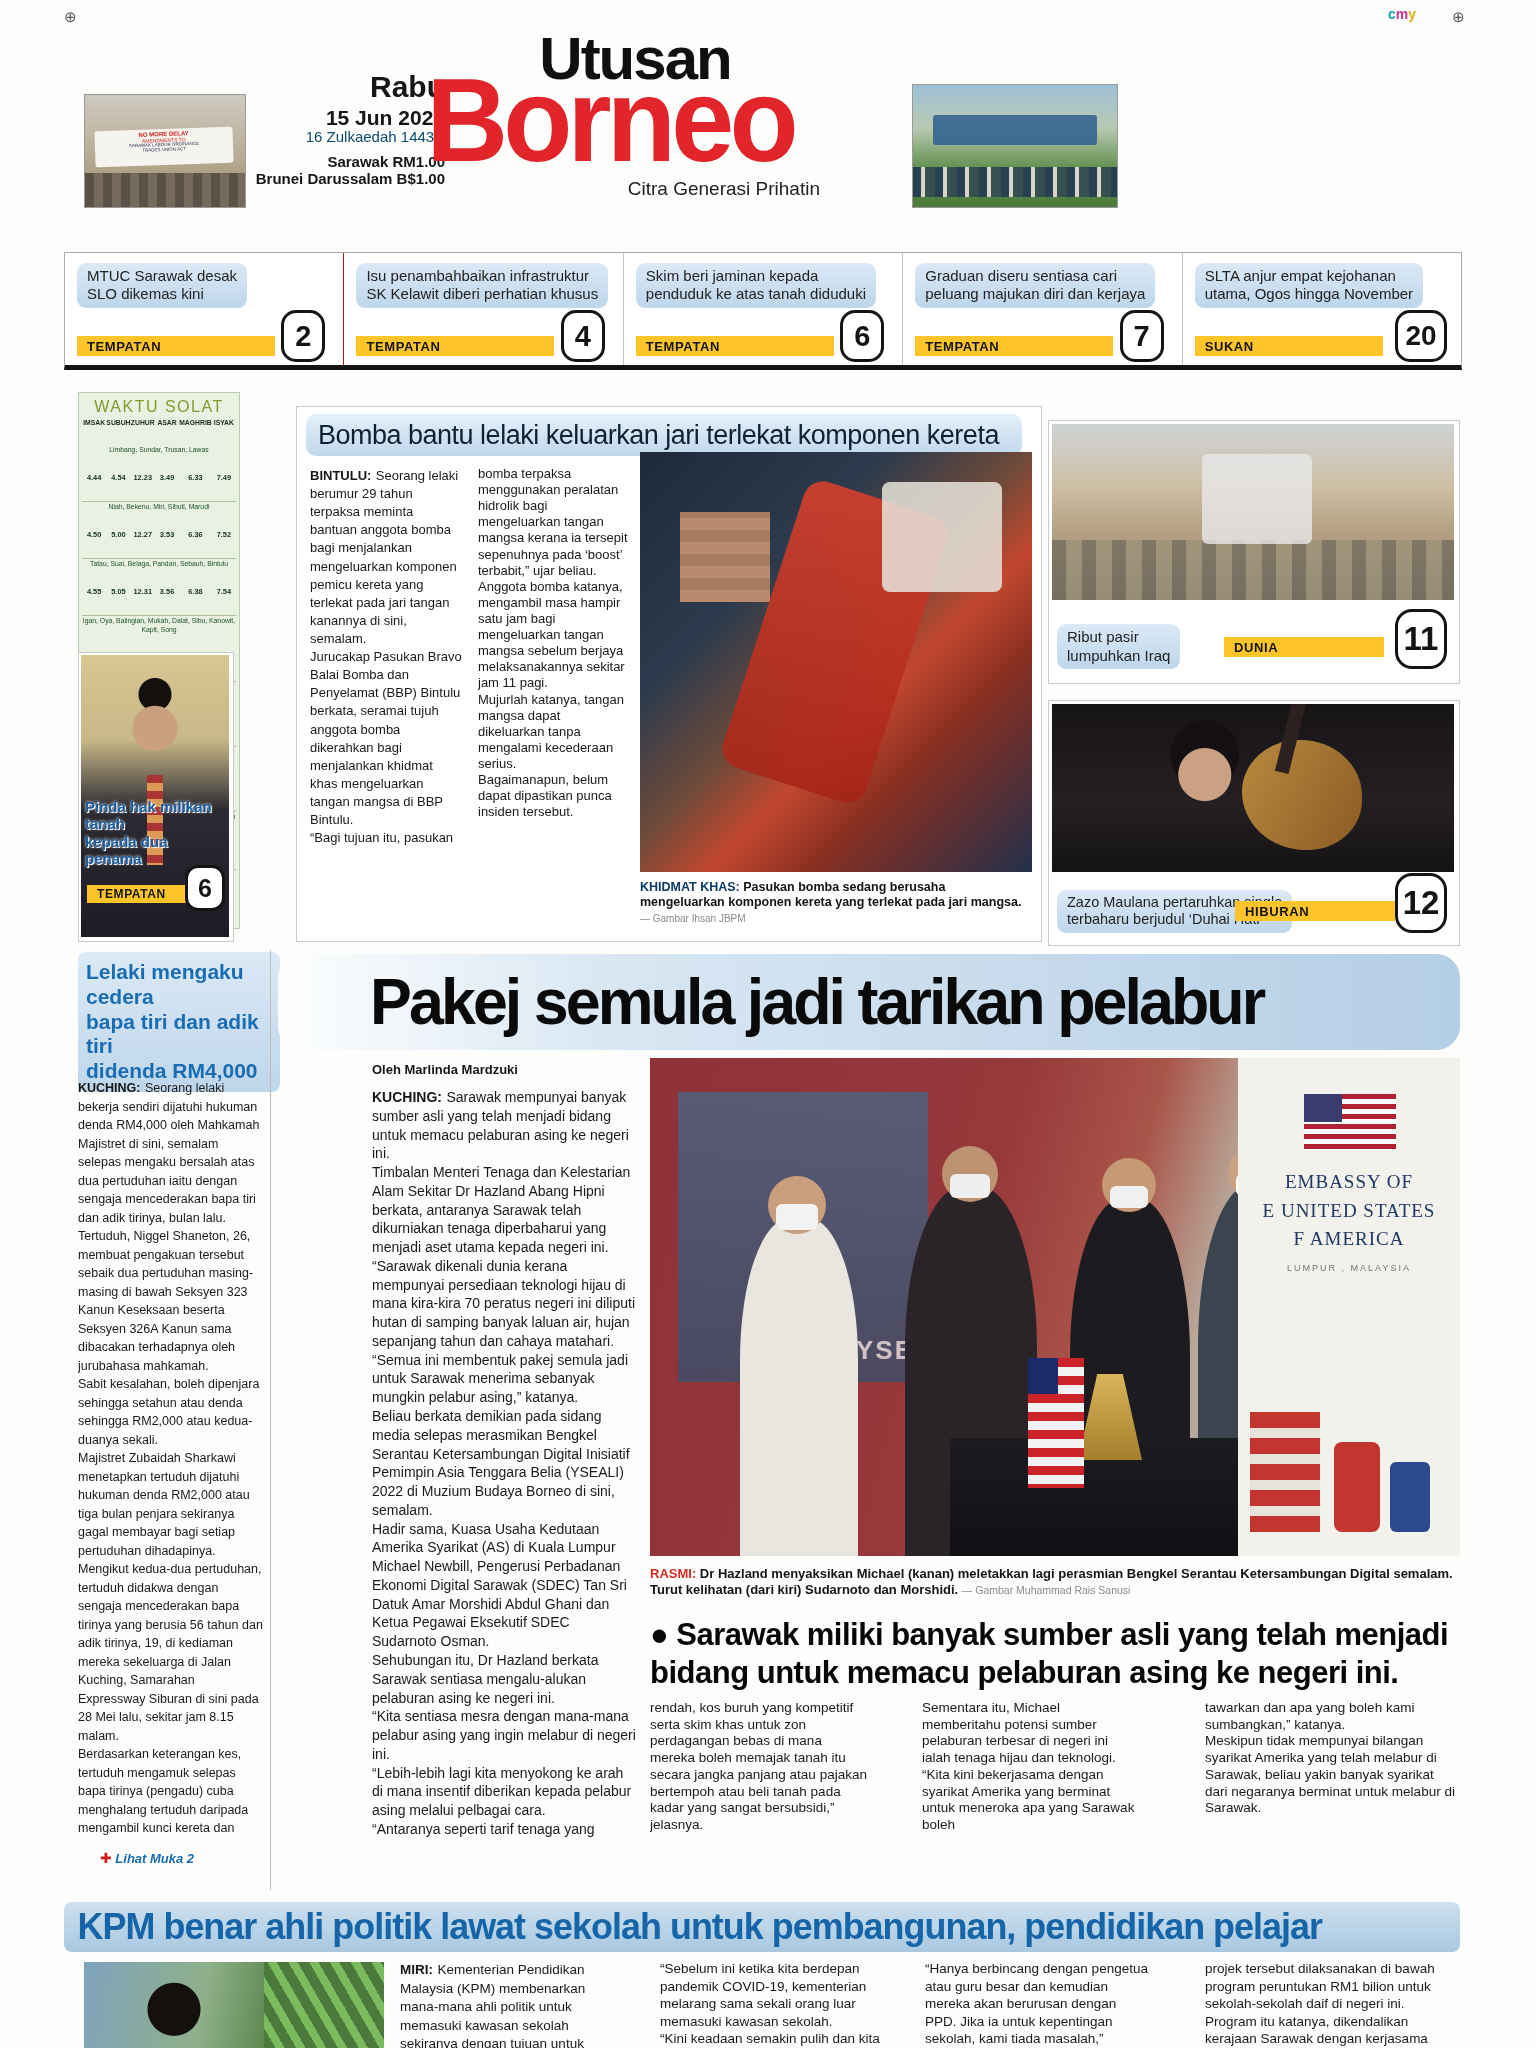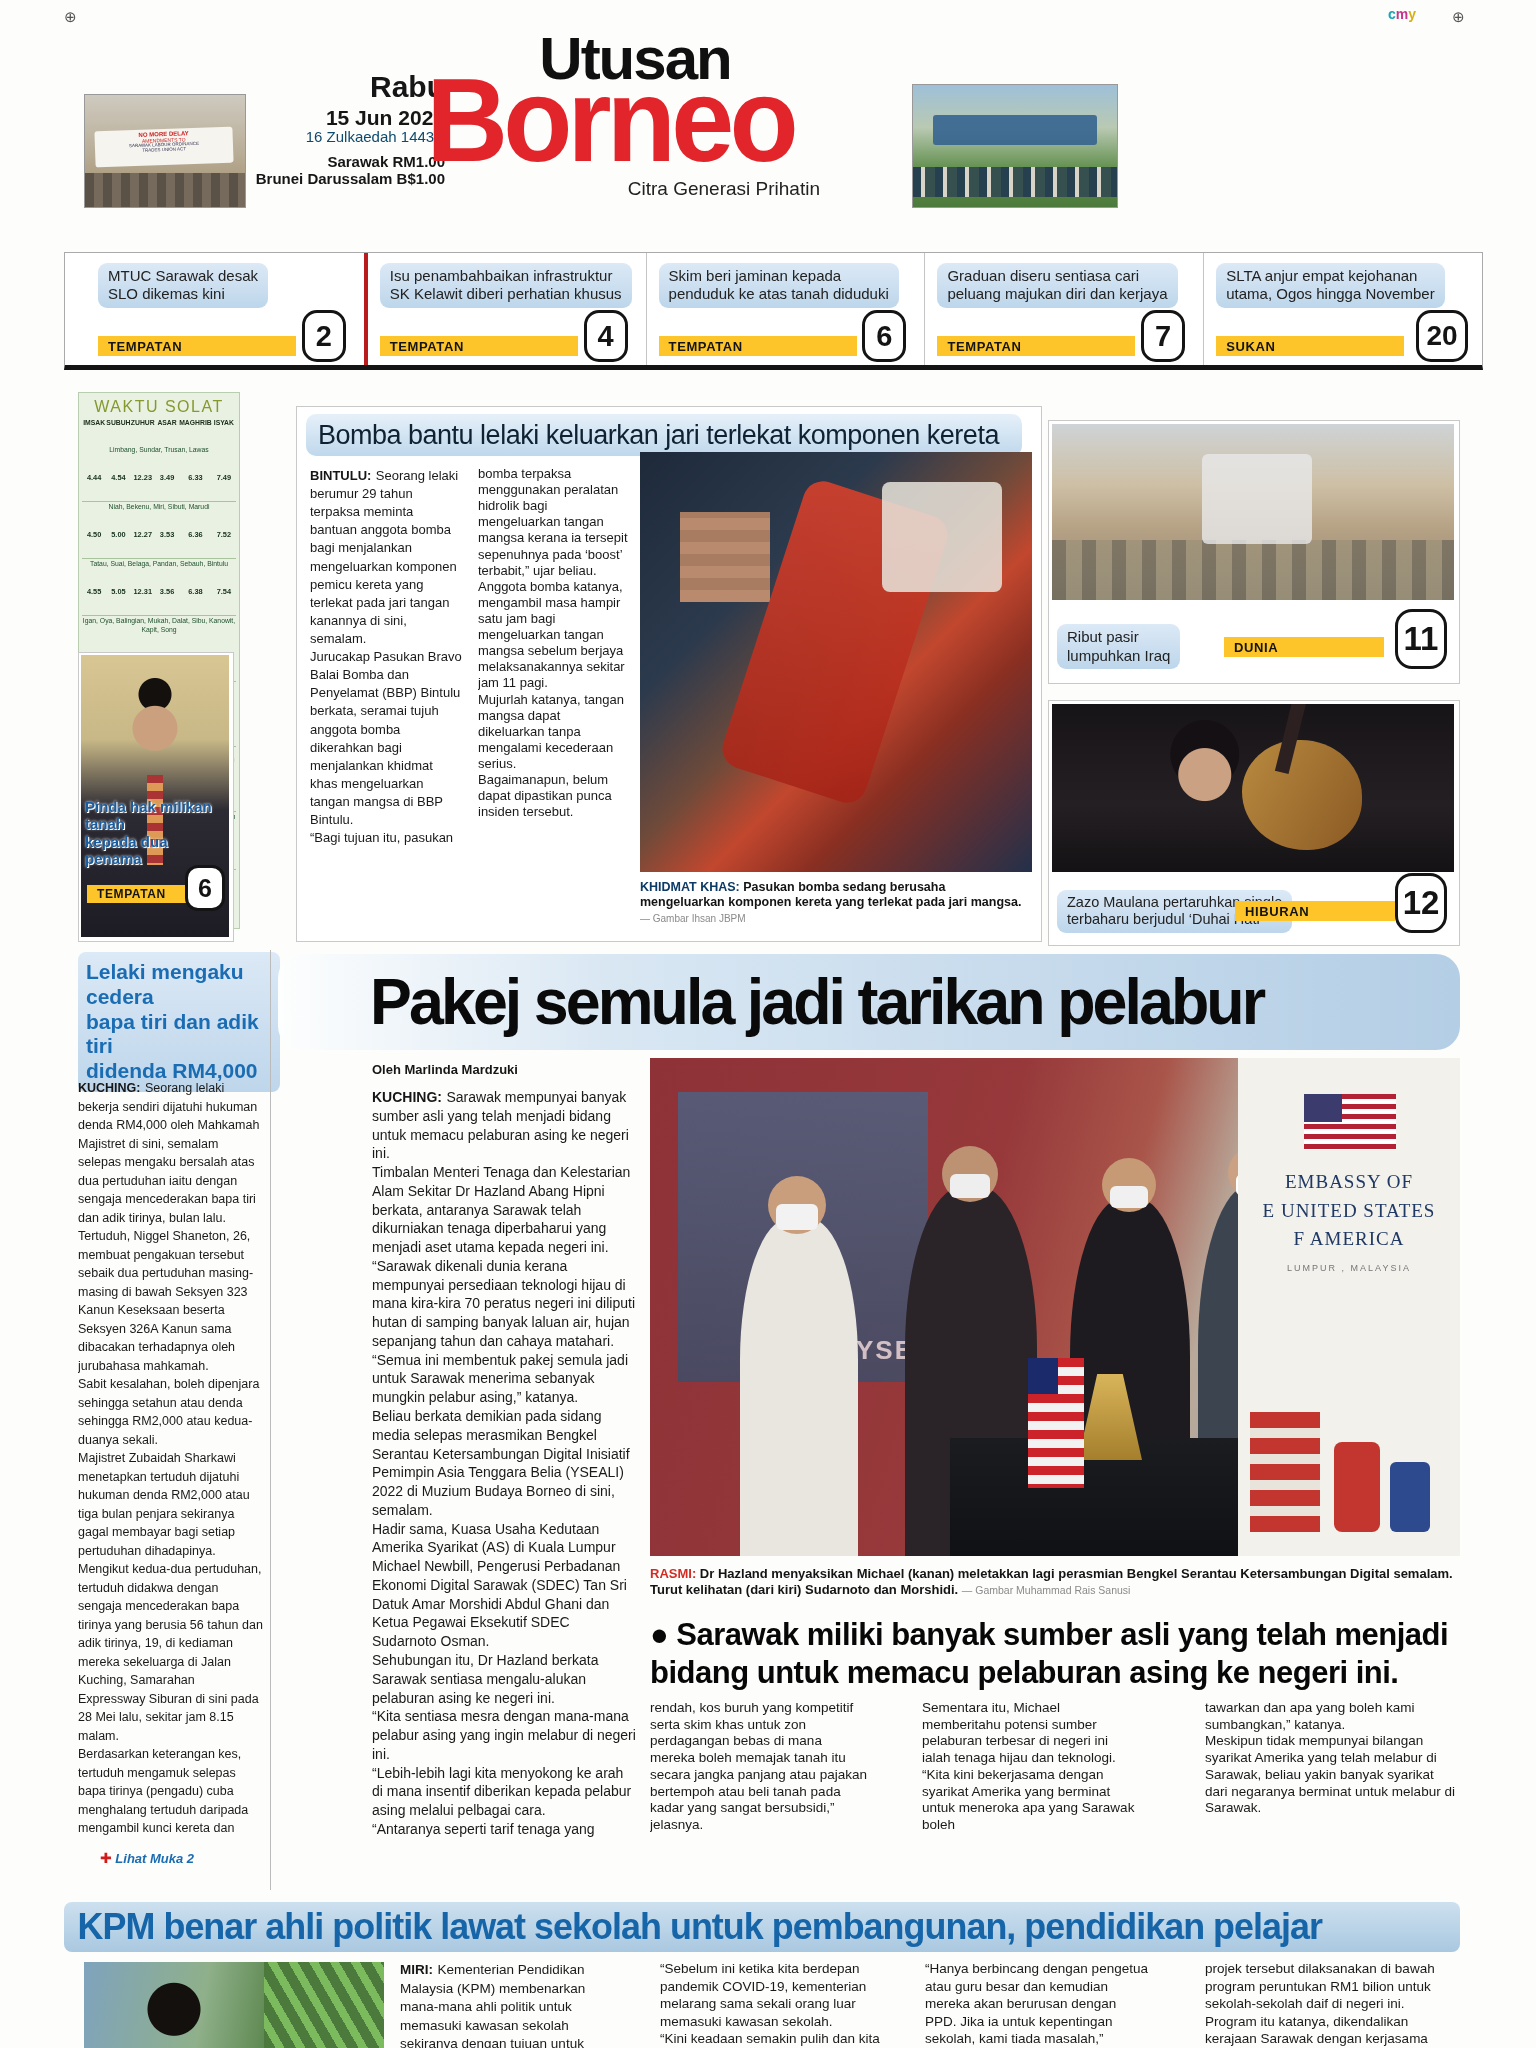--- a/index.html
+++ b/index.html
@@ -64,28 +64,28 @@
   <div class="abs" style="left:455px;top:24px;width:360px;text-align:center;font-weight:bold;font-size:60px;letter-spacing:-2px;color:#101010;">Utusan</div>
   <div class="abs" style="left:400px;top:52px;width:420px;text-align:center;font-weight:bold;font-size:118px;letter-spacing:-5px;color:#e2242b;transform:scaleX(.96);">Borneo</div>
   <div class="abs" style="left:560px;top:178px;width:260px;text-align:right;font-size:19px;color:#222;">Citra Generasi Prihatin</div>
 
   <div class="photo-ph" style="left:912px;top:84px;width:204px;height:122px;border:1px solid #999;
               background:linear-gradient(180deg,#9ec0d8 0%,#b9c9b2 35%,#5e8d4a 70%,#4c7a3c 100%);">
     <div class="abs" style="left:20px;top:30px;width:164px;height:30px;background:#2e5e8e;border-radius:3px;opacity:.85;"></div>
     <div class="abs" style="left:0;bottom:10px;width:100%;height:30px;background:repeating-linear-gradient(90deg,#27404f 0 8px,#d8d4c8 8px 12px,#35504f 12px 22px);"></div>
   </div>
 
-  <div class="abs" style="left:64px;top:252px;width:1396px;height:112px;background:#fff;border:1px solid #aaa;border-bottom:5px solid #141414;display:flex;padding-left:21px;">
+  <div class="abs" style="left:64px;top:252px;width:1396px;height:112px;background:#fff;border:1px solid #aaa;border-bottom:5px solid #141414;display:flex;">
     <div style="flex:1;position:relative;">
       <div class="pill prewrap" style="margin:10px 0 0 12px;">MTUC Sarawak desak
 SLO dikemas kini</div>
       <div class="ybar" style="position:absolute;left:12px;bottom:9px;width:188px;height:20px;">TEMPATAN</div>
       <div class="badge" style="position:absolute;right:18px;bottom:3px;width:38px;height:46px;font-size:29px;">2</div>
     </div>
-    <div style="flex:1;position:relative;border-left:4px solid #b91c1c;">
+    <div style="flex:1;position:relative;border-left:1px solid #b91c1c;">
       <div class="pill prewrap" style="margin:10px 0 0 12px;">Isu penambahbaikan infrastruktur
 SK Kelawit diberi perhatian khusus</div>
       <div class="ybar" style="position:absolute;left:12px;bottom:9px;width:188px;height:20px;">TEMPATAN</div>
       <div class="badge" style="position:absolute;right:18px;bottom:3px;width:38px;height:46px;font-size:29px;">4</div>
     </div>
     <div style="flex:1;position:relative;border-left:1px solid #c5c5c5;">
       <div class="pill prewrap" style="margin:10px 0 0 12px;">Skim beri jaminan kepada
 penduduk ke atas tanah diduduki</div>
       <div class="ybar" style="position:absolute;left:12px;bottom:9px;width:188px;height:20px;">TEMPATAN</div>
       <div class="badge" style="position:absolute;right:18px;bottom:3px;width:38px;height:46px;font-size:29px;">6</div>

